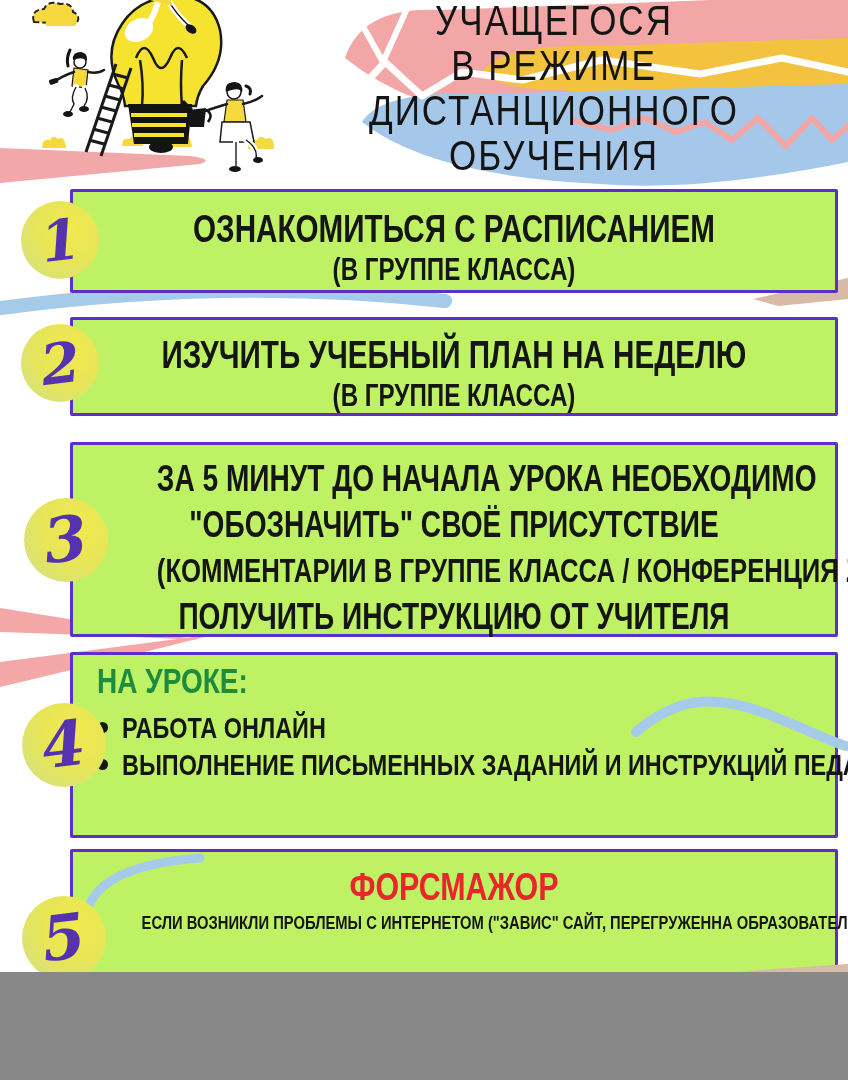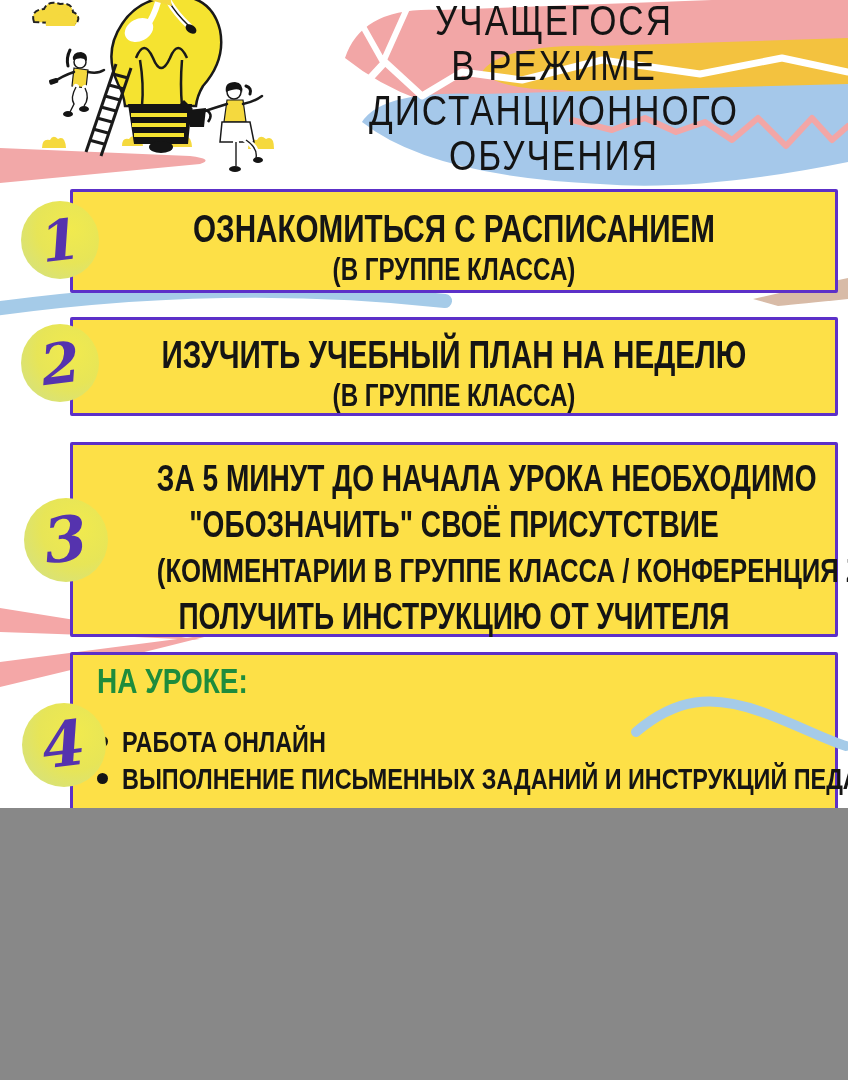--- a/index.html
+++ b/index.html
@@ -1,30 +1,30 @@
 <!DOCTYPE html>
 <html><head>
 <meta charset="utf-8">
 <style>
   html,body{margin:0;padding:0;background:#888;}
   .poster{
-    position:relative;width:848px;height:808px;background:#ffffff;
+    position:relative;width:848px;height:972px;background:#ffffff;
     overflow:hidden;font-family:"Liberation Sans",sans-serif;margin:0 auto;
   }
   svg{display:block}
   .deco{position:absolute;left:0;top:0;z-index:1;pointer-events:none}
   .over{position:absolute;left:0;top:0;z-index:3;pointer-events:none}
 
   
   .title{position:absolute;left:318px;top:-3px;width:472px;z-index:2;color:#141414;text-align:center}
   .title-line{display:block;height:45px;line-height:45px;font-size:35px;letter-spacing:2px;
     font-weight:400;transform:scaleY(1.22);white-space:nowrap}
 
   
-  .box{position:absolute;left:70px;width:768px;box-sizing:border-box;background:#fde047;
+  .box{position:absolute;left:70px;width:768px;box-sizing:border-box;background:#bef264;
     border:3px solid #5c30c8;border-radius:2px;z-index:2}
   .bc{font-weight:bold;color:#151515;white-space:nowrap}
   .cline{text-align:center;transform:scaleX(0.78);transform-origin:50% 50%}
 
   .b1{top:189px;height:104px;padding-top:15px}
   .b2{top:317px;height:99px;padding-top:13px}
   .b3{top:442px;height:195px;padding-top:11px}
   .b4{top:652px;height:186px;padding:4px 0 0 24px}
   .b5{top:849px;height:169px;padding-top:13px}
   .b6{top:1031px;left:85px;width:753px;height:62px;padding-top:15px}
@@ -35,21 +35,21 @@
   .fs31{font-size:31px;line-height:38px}
   .fs39{font-size:39px;line-height:44px}
 
   .green-heading{color:#1e8c3c;font-size:35px;line-height:44px;font-weight:bold;
     transform:scaleX(0.8);transform-origin:0 50%;white-space:nowrap}
   .red-heading{color:#e8262c;font-size:38px;line-height:44px;font-weight:bold;text-align:center;
     transform:scaleX(0.8);transform-origin:50% 50%;white-space:nowrap}
   .note-line{font-size:18px;line-height:24px;font-weight:bold;color:#151515;text-align:center;
     transform:scaleX(0.82);transform-origin:50% 50%;white-space:nowrap;margin-top:2px}
 
-  .bullets{margin-top:20px}
+  .bullets{margin-top:6px}
   .bullet-row{display:flex;align-items:center;height:37px}
   .b5 .bullets{margin:14px 0 0 30px}
   .b5 .bullet-row{height:36px}
   .dot{width:11px;height:11px;border-radius:50%;background:#151515;margin-right:14px;flex:0 0 auto}
   .bullet-text{font-size:30px;font-weight:bold;color:#151515;white-space:nowrap;
     transform:scaleX(0.78);transform-origin:0 50%}
 
   
   .numcircle{position:absolute;z-index:4;border-radius:50%;
     display:flex;align-items:center;justify-content:center;

